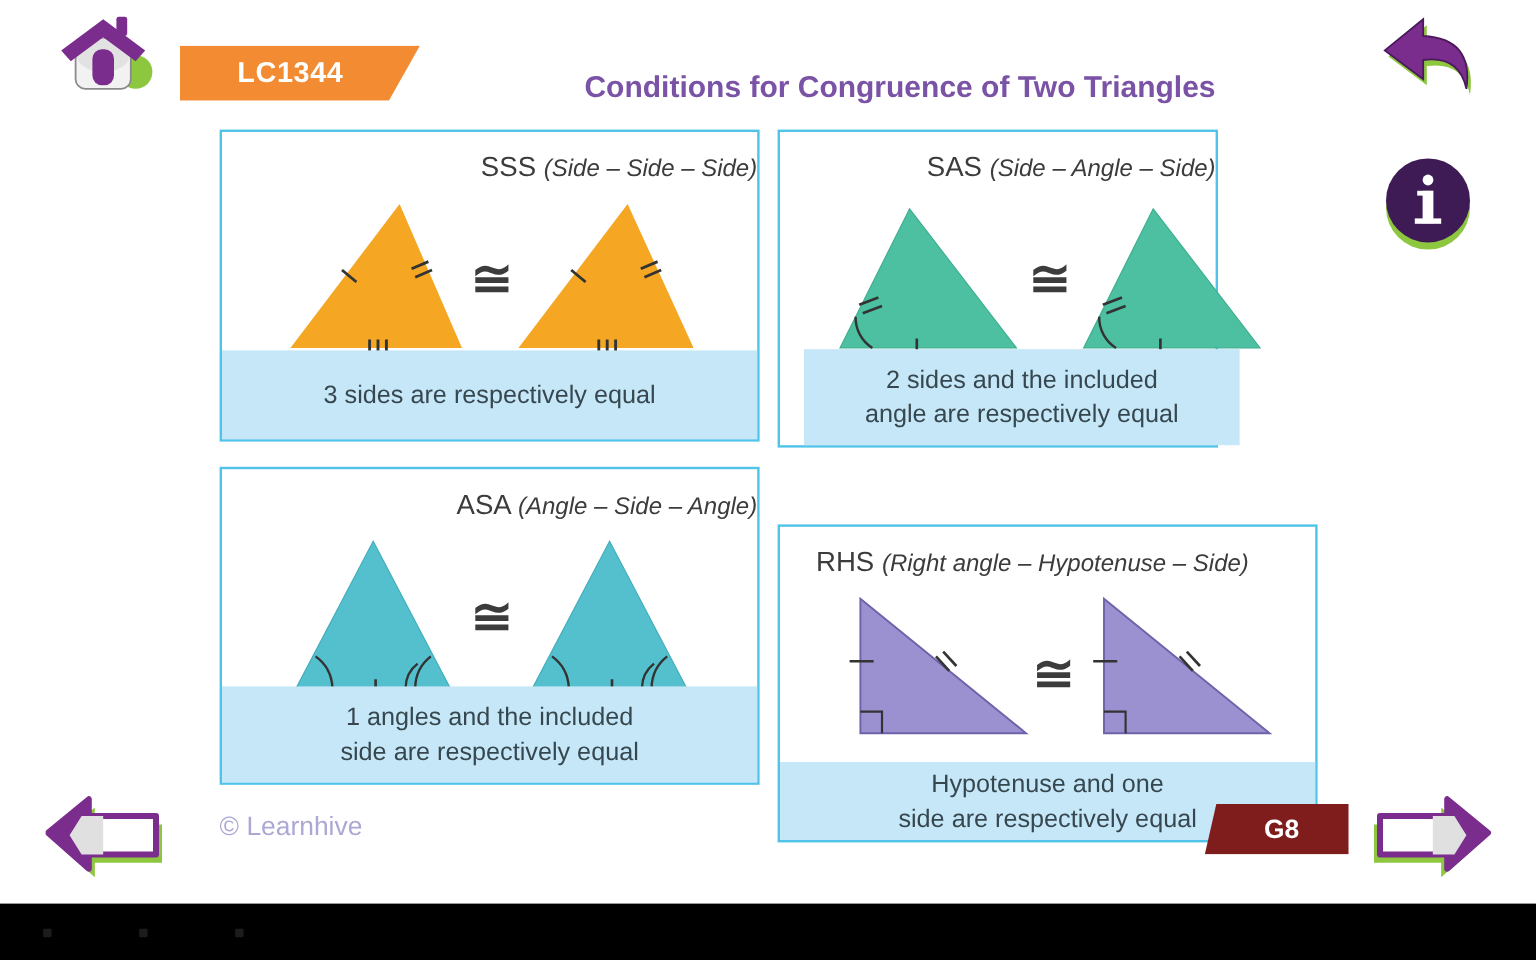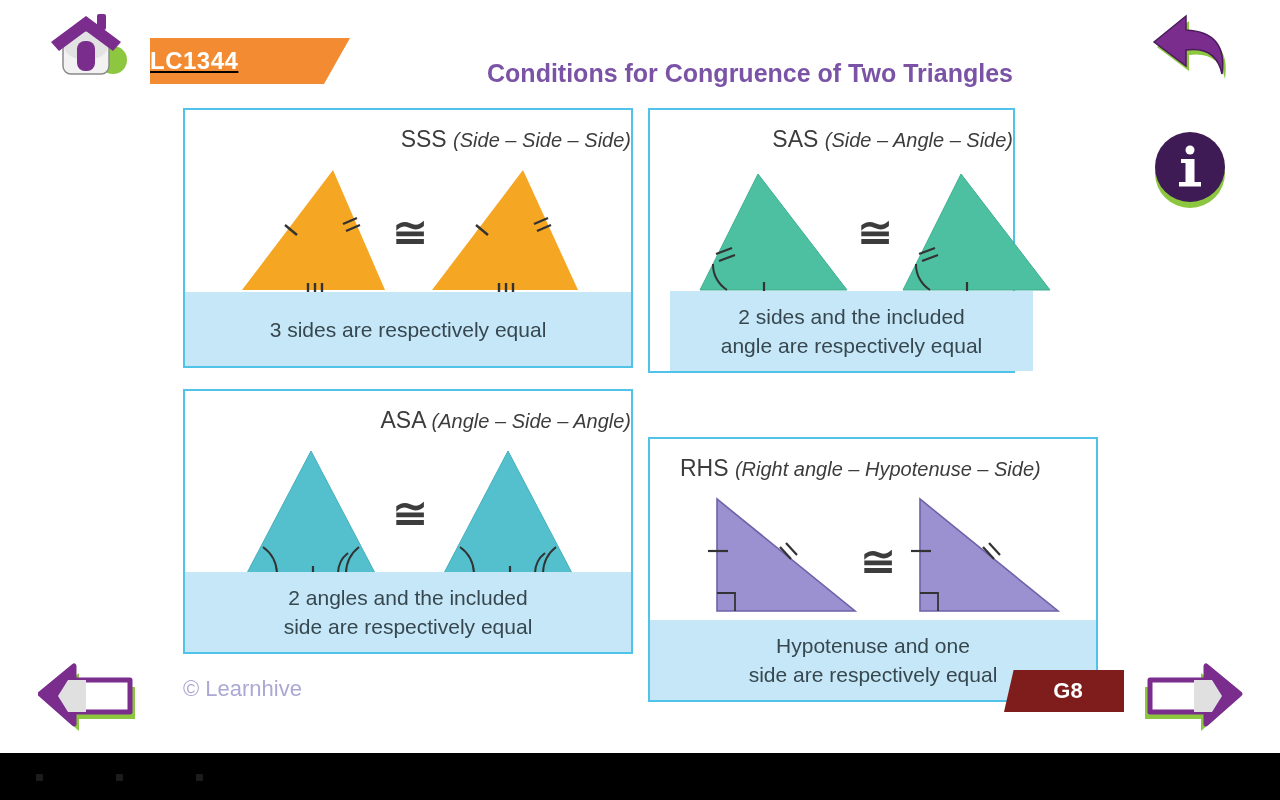--- a/index.html
+++ b/index.html
@@ -28,21 +28,21 @@
     cursor: pointer;
   }
   #code-badge {
     position: absolute;
     left: 150px; top: 38px;
     width: 200px; height: 46px;
     background: #F28B31;
     clip-path: polygon(0 0, 100% 0, 87% 100%, 0% 100%);
     display: flex;
     align-items: center;
-    text-decoration: underline;
+    justify-content: center;
   }
   #code-badge .badge-text {
     color: #ffffff;
     font-size: 24px;
     font-weight: bold;
     letter-spacing: 0.5px;
     margin-right: 16px;
   }
   #page-title {
     position: absolute;
@@ -106,21 +106,21 @@
     font-size: 21px;
     line-height: 29px;
     text-align: center;
     display: flex;
     align-items: center;
     justify-content: center;
   }
   #card-sss .caption { height: 74px; }
   #card-sas .caption { height: 80px; margin-left: 20px; }
   #card-asa .caption { height: 80px; }
-  #card-rhs .caption { height: 80px; }
+  #card-rhs .caption { height: 65px; }
 
   
   #prev-button {
     position: absolute;
     left: 38px; top: 662px;
     width: 108px; height: 78px;
     cursor: pointer;
   }
   #next-button {
     position: absolute;
@@ -290,21 +290,21 @@
       <g>
         <polygon points="259,140 323,18 387,140" fill="#54C0CE" stroke="#45AEBC" stroke-width="1"></polygon>
         <path d="M289 140 A34 34 0 0 0 275 114" fill="none" stroke="#333" stroke-width="2"></path>
         <path d="M358 140 A34 34 0 0 1 371 114" fill="none" stroke="#333" stroke-width="2"></path>
         <path d="M350 140 A26 26 0 0 1 360 120" fill="none" stroke="#333" stroke-width="2"></path>
         <line x1="325" y1="133" x2="325" y2="148" stroke="#333" stroke-width="2.2"></line>
       </g>
     </svg>
   </div>
   <div class="caption">
-    <span style="white-space:pre-line">2 angles and the included
+    <span style="white-space:pre-line">1 angles and the included
 side are respectively equal</span>
   </div>
 </div>
 
 <div class="card" id="card-rhs">
   <div class="card-title" style="text-align:left; padding-left:30px;">
     <span class="abbr">RHS</span>
     <span class="expansion">(Right angle – Hypotenuse – Side)</span>
   </div>
   <div class="figure-area">

